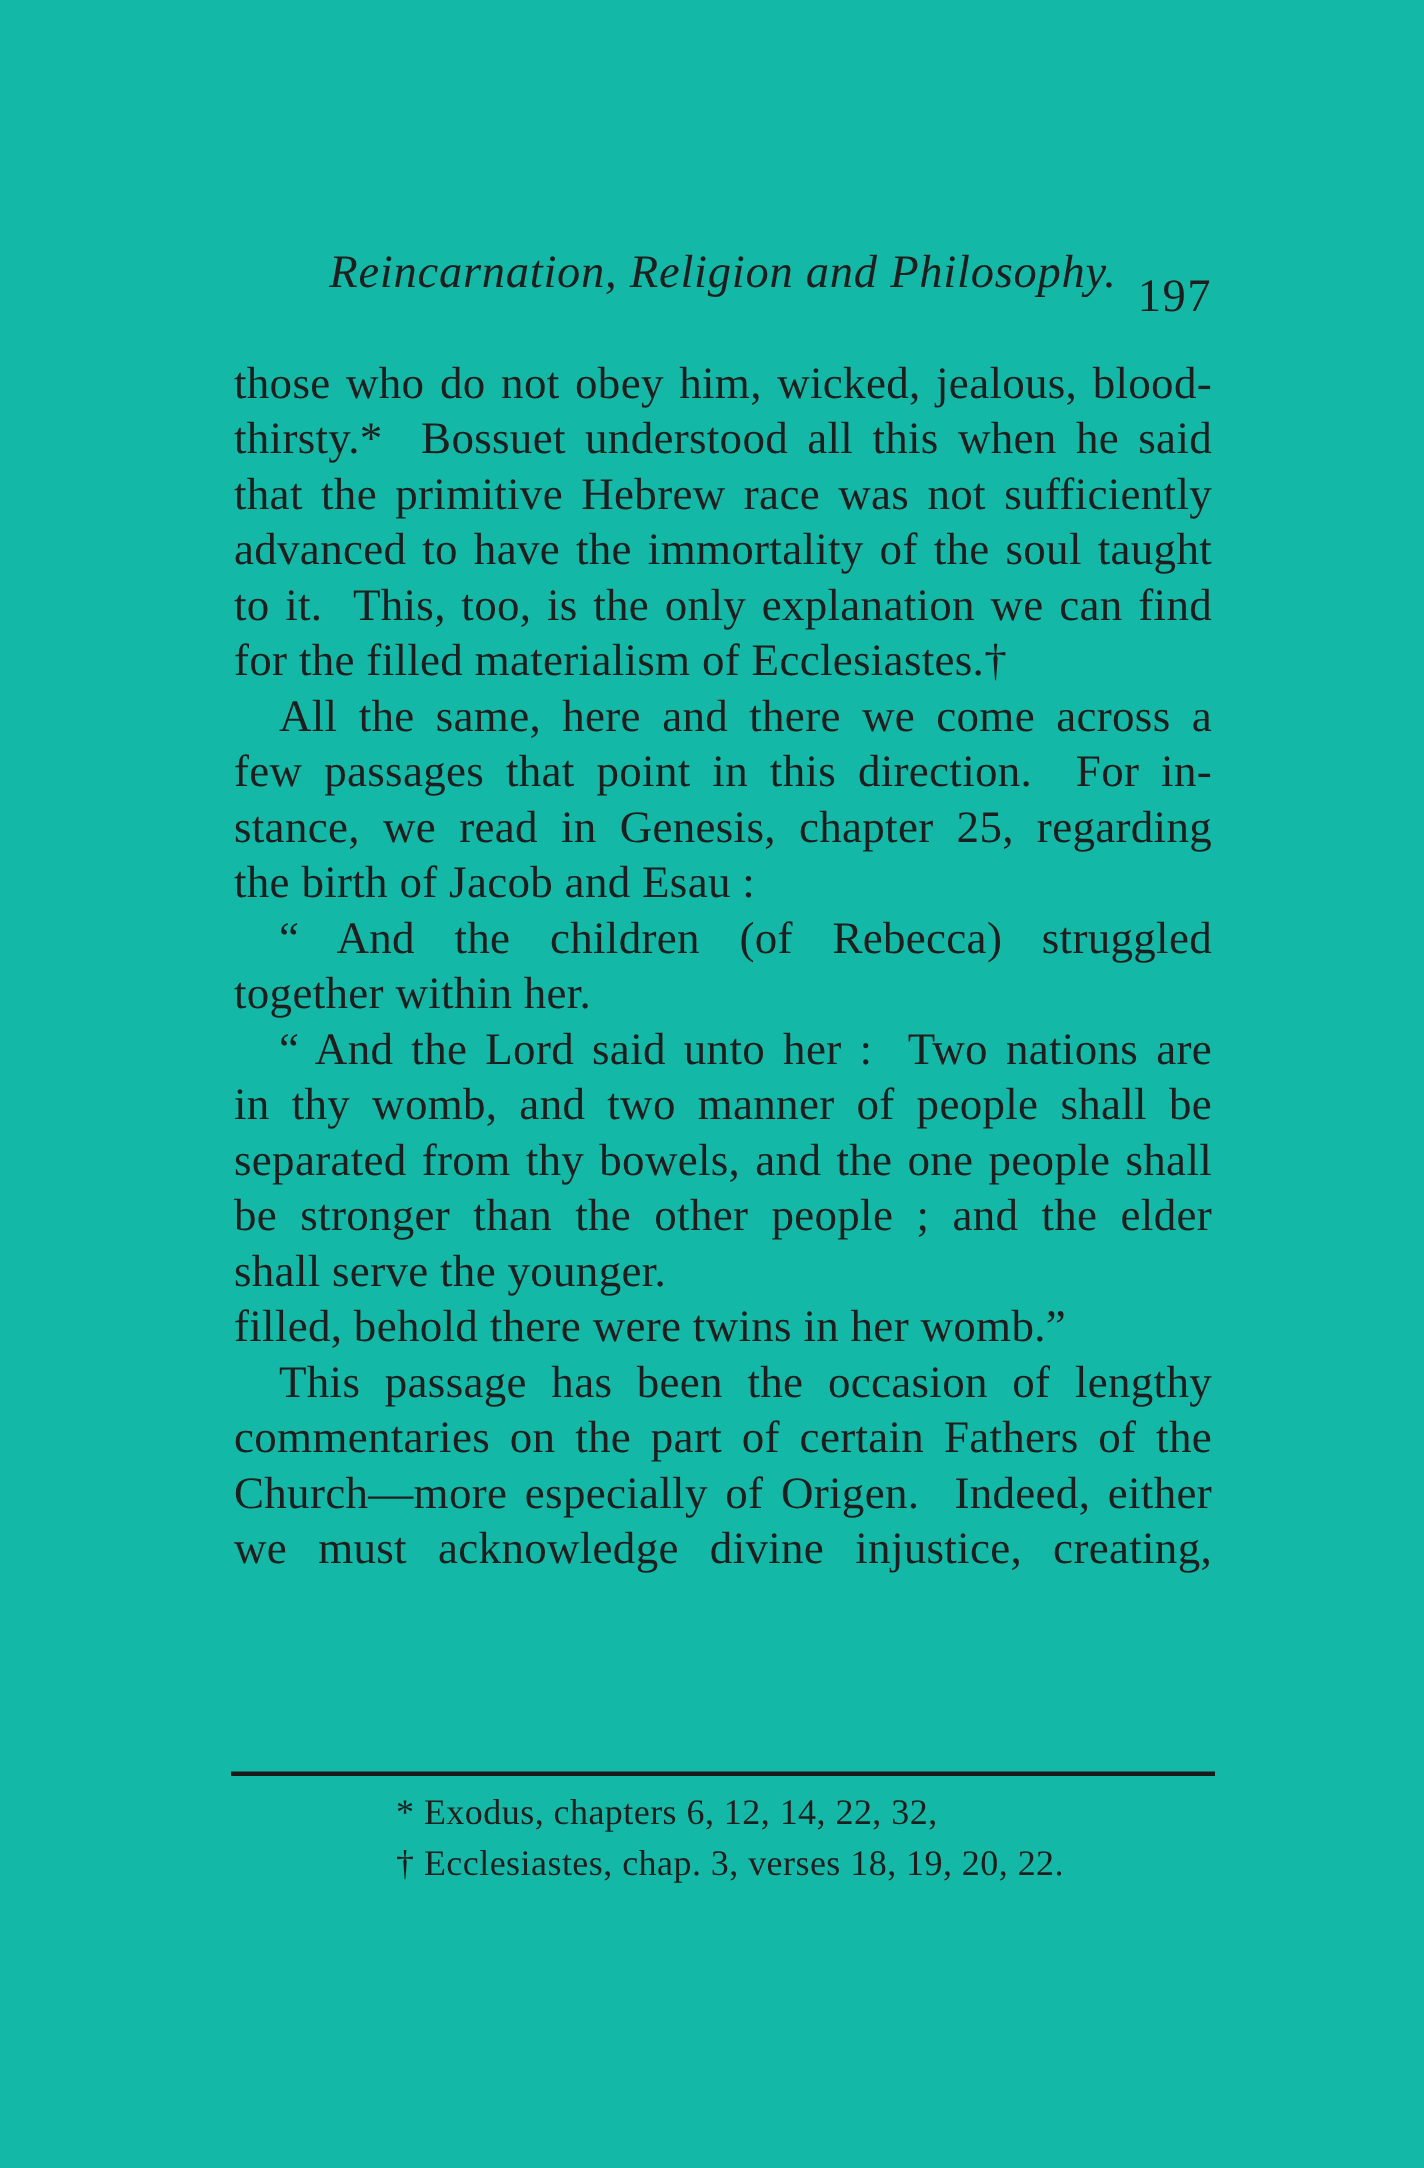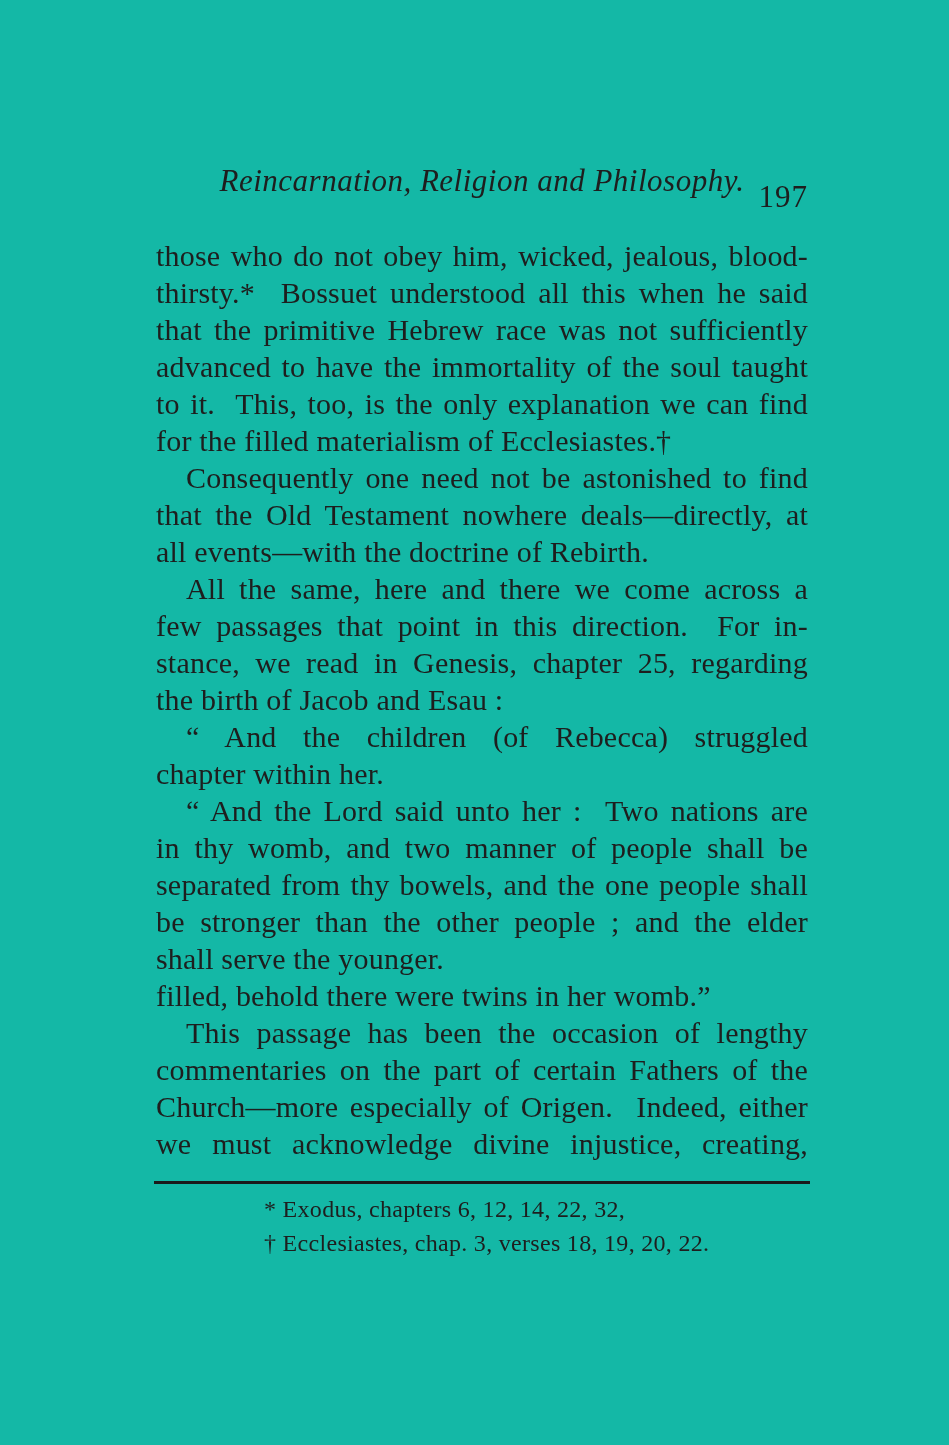--- a/index.html
+++ b/index.html
@@ -89,33 +89,28 @@
   <div class="body-text">
       <div class="para">
         <div class="line"><span>those who do not obey him, wicked, jealous, blood-</span></div>
         <div class="line"><span>thirsty.*&nbsp; Bossuet understood all this when he said</span></div>
         <div class="line"><span>that the primitive Hebrew race was not sufficiently</span></div>
         <div class="line"><span>advanced to have the immortality of the soul taught</span></div>
         <div class="line"><span>to it.&nbsp; This, too, is the only explanation we can find</span></div>
         <div class="line end"><span>for the filled materialism of </span><span class="it">Ecclesiastes.</span><span>†</span></div>
       </div>
       <div class="para">
-        <div class="line ind"><span>Consequently one need not be astonished to find</span></div>
-        <div class="line"><span>that the Old Testament nowhere deals—directly, at</span></div>
-        <div class="line end"><span>all events—with the doctrine of Rebirth.</span></div>
-      </div>
-      <div class="para">
         <div class="line ind"><span>All the same, here and there we come across a</span></div>
         <div class="line"><span>few passages that point in this direction.&nbsp; For in-</span></div>
         <div class="line"><span>stance, we read in </span><span class="it">Genesis</span><span>, chapter 25, regarding</span></div>
         <div class="line end"><span>the birth of Jacob and Esau :</span></div>
       </div>
       <div class="para">
         <div class="line ind"><span>“ And the children (of Rebecca) struggled</span></div>
-        <div class="line end"><span>chapter within her.</span></div>
+        <div class="line end"><span>together within her.</span></div>
       </div>
       <div class="para">
         <div class="line ind"><span>“ And the Lord said unto her :&nbsp; Two nations are</span></div>
         <div class="line"><span>in thy womb, and two manner of people shall be</span></div>
         <div class="line"><span>separated from thy bowels, and the one people shall</span></div>
         <div class="line"><span>be stronger than the other people ; and the elder</span></div>
         <div class="line end"><span>shall serve the younger.</span></div>
       </div>
       <div class="para">
         <div class="line end"><span>filled, behold there were twins in her womb.”</span></div>

